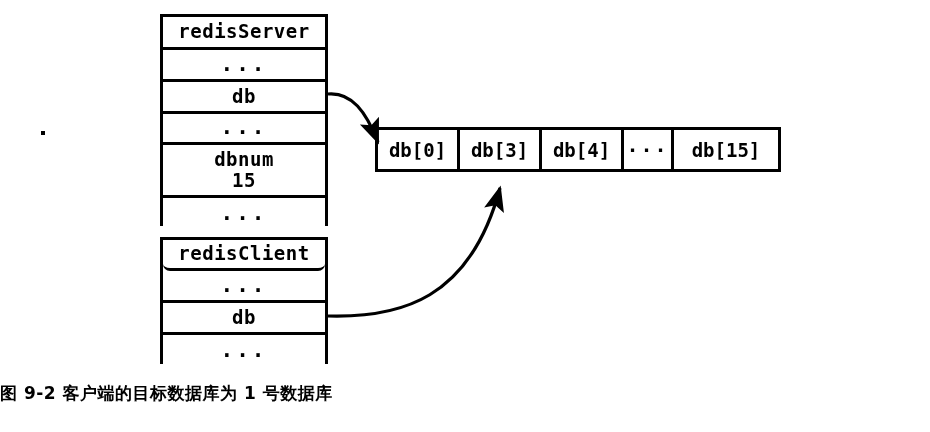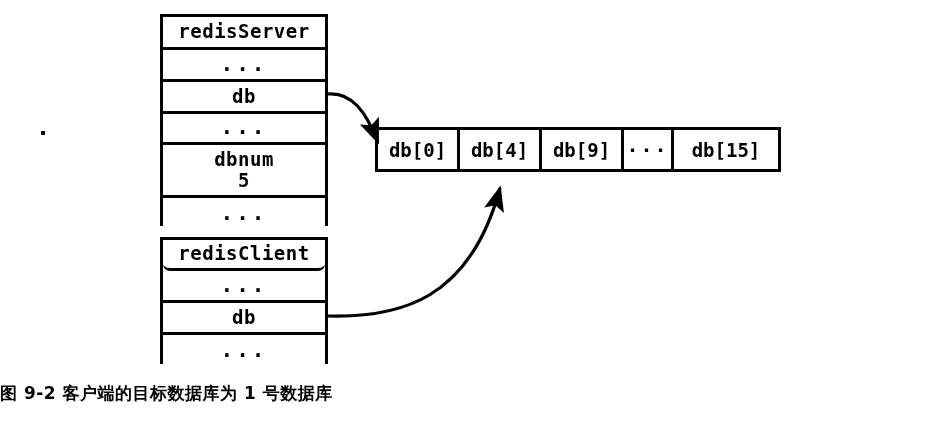--- a/index.html
+++ b/index.html
@@ -128,35 +128,35 @@
 <div id="page">
 
   <div id="scan-artifact-dot"></div>
 
   <div class="struct" id="redis-server-struct">
     <div class="row r-title">redisServer</div>
     <div class="row dots r-dots1">...</div>
     <div class="row r-db">db</div>
     <div class="row dots r-dots2">...</div>
     <div class="row r-dbnum">dbnum
-5</div>
+15</div>
     <div class="row dots r-dots3">...</div>
   </div>
 
   <div class="struct" id="redis-client-struct">
     <div class="row r-title">redisClient</div>
     <div class="row dots r-dots1">...</div>
     <div class="row r-db">db</div>
     <div class="row dots r-dots2">...</div>
   </div>
 
   <div id="db-array">
     <div class="cell w-idx">db[0]</div>
+    <div class="cell w-idx">db[3]</div>
     <div class="cell w-idx">db[4]</div>
-    <div class="cell w-idx">db[9]</div>
     <div class="cell w-dots">···</div>
     <div class="cell w-last">db[15]</div>
   </div>
 
   <svg id="arrows" viewBox="0 0 930 432">
     <defs>
       <marker id="arrowhead" markerWidth="9" markerHeight="9" refX="7.2" refY="3.2" orient="auto" markerUnits="strokeWidth">
         <path d="M0,0 L8,3.2 L0,6.4 L1.6,3.2 z" fill="#000000"></path>
       </marker>
     </defs>

